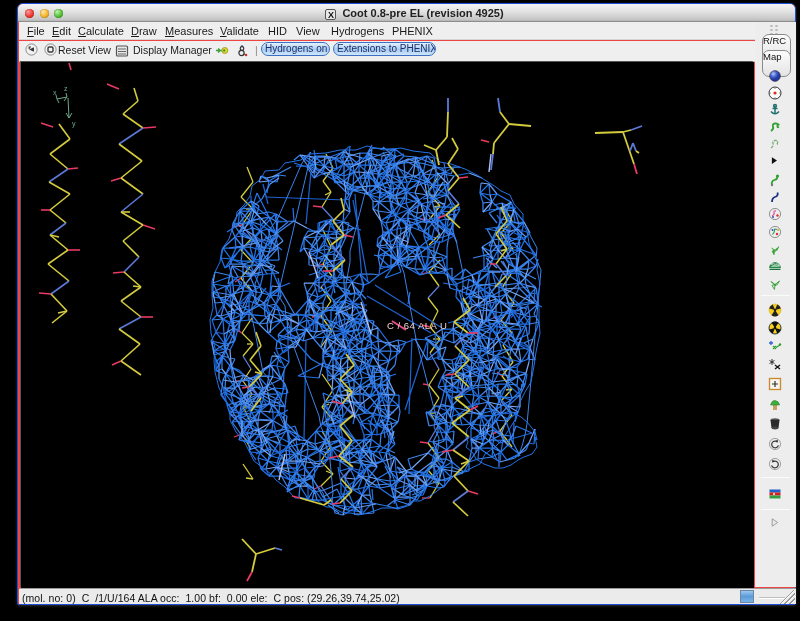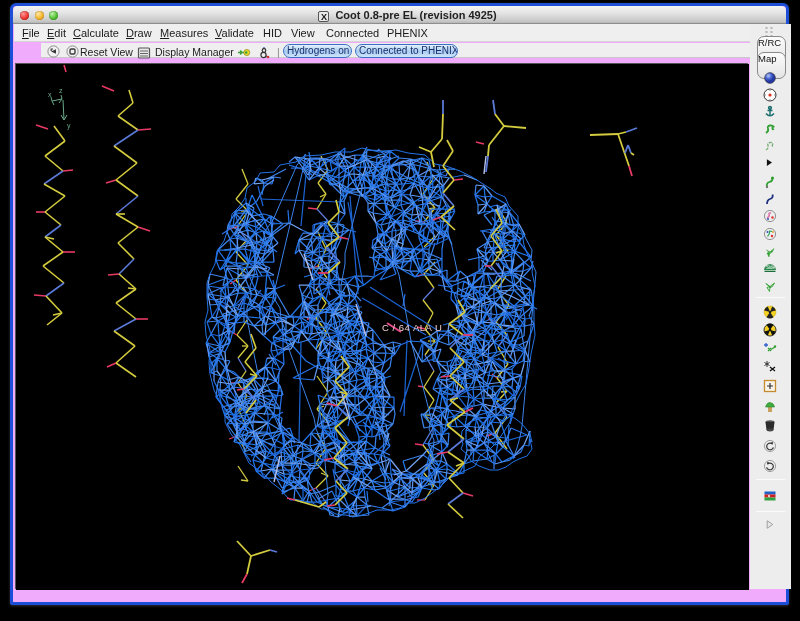--- a/index.html
+++ b/index.html
@@ -1,31 +1,31 @@
 <!DOCTYPE html>
 <html><head>
 <meta charset="utf-8">
 <style>
 html,body{margin:0;padding:0;background:#000;width:800px;height:621px;overflow:hidden;}
 *{box-sizing:border-box;}
 body{font-family:"Liberation Sans",sans-serif;}
-#win{position:absolute;left:10px;top:3px;width:779px;height:602px;background:#f0abfc;
- border:3px solid #1d4ed8;border-radius:6px 6px 2px 2px;box-shadow:0 1px 3px rgba(60,60,60,.8);}
+#win{position:absolute;left:17px;top:3px;width:779px;height:602px;background:#ef4444;
+ border:1px solid #1d4ed8;border-radius:6px 6px 2px 2px;box-shadow:0 1px 3px rgba(60,60,60,.8);}
 #titlebar{position:absolute;left:0;top:0;width:100%;height:18px;border-radius:5px 5px 0 0;
  background:linear-gradient(#f4f4f4,#e2e2e2 45%,#c6c6c6 90%,#b4b4b4);border-bottom:1px solid #8e8e8e;}
 .tl{position:absolute;top:5px;width:9px;height:9px;border-radius:50%;}
 #tl-r{left:7px;background:radial-gradient(circle at 35% 30%,#ff9a9a,#ee3a33 55%,#b01510);box-shadow:inset 0 0 1px #7a0b06;}
 #tl-y{left:21.5px;background:radial-gradient(circle at 35% 30%,#ffe9a8,#f5b529 55%,#c07e10);box-shadow:inset 0 0 1px #8a5a05;}
 #tl-g{left:36px;background:radial-gradient(circle at 35% 30%,#c4f2b0,#52c234 55%,#2d8a18);box-shadow:inset 0 0 1px #1a600a;}
 #title{position:absolute;top:2.5px;left:8px;width:100%;text-align:center;font-size:11px;color:#222;font-weight:bold;letter-spacing:0;}
 #title .xicon{display:inline-block;width:11px;height:11px;border:1px solid #555;background:#e8e8e8;color:#111;font-size:9px;line-height:10px;font-weight:bold;text-align:center;vertical-align:-1px;margin-right:6px;border-radius:2px;}
 #menubar{position:absolute;left:1px;top:18px;width:738px;height:18px;background:#efefef;border-bottom:1px solid #d4d4d4;text-align:center;}
 .mi{position:absolute;top:3px;font-size:11px;color:#1a1a1a;}
 .mi u{text-decoration:underline;}
-#toolbar{position:absolute;left:1px;top:37px;width:738px;height:15px;background:#efefef;border-bottom:1px solid #c8c8c8;margin-left:27px;}
+#toolbar{position:absolute;left:1px;top:37px;width:738px;height:21px;background:#efefef;border-bottom:1px solid #c8c8c8;}
 .tbtxt{position:absolute;top:3px;font-size:10.5px;color:#1c1c1c;}
 .pill{position:absolute;top:1px;height:14px;border:1.5px solid #3c6fc4;border-radius:8px;
  background:linear-gradient(#e4f2fc,#a8cdf0 55%,#cfe6fa);font-size:10px;color:#1c2e6e;text-align:right;line-height:11px;padding:0 3px;white-space:nowrap;overflow:hidden;}
 #rpanel{position:absolute;left:737px;top:18px;width:41px;height:565px;background:#ededed;}
 .rbtn{position:absolute;left:7px;width:29px;height:27px;border:1px solid #8a8a8a;border-radius:7px;background:linear-gradient(#fcfcfc,#e4e4e4);font-size:9.5px;color:#111;text-align:left;line-height:12px;}
 #canvas{position:absolute;left:2px;top:57px;width:733px;height:526px;background:#000;border:1px solid #555;border-right:1px solid #888;text-align:center;}
 #statusbar{position:absolute;left:1px;top:584px;width:777px;height:16px;background:#ebebeb;border-top:1px solid #9a9a9a;font-size:10.5px;color:#111;letter-spacing:0.05px;}
 #stattext{position:absolute;left:3px;top:3px;white-space:pre;}
 #progress{position:absolute;left:721px;top:1px;width:14px;height:13px;background:linear-gradient(#9ec7ef,#5b9bd8 50%,#7ab4e8);border:1px solid #6a87a8;}
 #groove{position:absolute;left:740px;top:8px;width:26px;height:2px;border-top:1px solid #c0c0c0;border-bottom:1px solid #fff;}
@@ -47,21 +47,21 @@
  </div>
  <div id="menubar">
   <span class="mi" style="left:8px"><u>F</u>ile</span>
   <span class="mi" style="left:33px"><u>E</u>dit</span>
   <span class="mi" style="left:59px"><u>C</u>alculate</span>
   <span class="mi" style="left:112px"><u>D</u>raw</span>
   <span class="mi" style="left:146px"><u>M</u>easures</span>
   <span class="mi" style="left:201px"><u>V</u>alidate</span>
   <span class="mi" style="left:249px">HID</span>
   <span class="mi" style="left:277px">View</span>
-  <span class="mi" style="left:312px">Connected</span>
+  <span class="mi" style="left:312px">Hydrogens</span>
   <span class="mi" style="left:373px">PHENIX</span>
  </div>
  <div id="toolbar">
   <svg style="position:absolute;left:6px;top:2px" width="13" height="13" viewBox="0 0 13 13">
         <circle cx="6.5" cy="6.5" r="5.6" fill="#f2f2f2" stroke="#8a8a8a"></circle>
         <path d="M4 6.5 L9 4.2 L9 8.8 Z" fill="#3a3a3a"></path>
         <path d="M4.2 6 L4.2 4 L6 4" fill="none" stroke="#3a3a3a" stroke-width="1.2"></path>
       </svg>
   <svg style="position:absolute;left:25px;top:2px" width="13" height="13" viewBox="0 0 13 13">
         <circle cx="6.5" cy="6.5" r="5.6" fill="#f2f2f2" stroke="#8a8a8a"></circle>
@@ -80,21 +80,21 @@
       </svg>
   <svg style="position:absolute;left:216px;top:2px" width="14" height="15" viewBox="0 0 14 15">
         <path d="M7 2 L7 4" stroke="#4a67cc" stroke-width="1.5"></path>
         <circle cx="7" cy="5.5" r="1.8" fill="none" stroke="#333" stroke-width="1.2"></circle>
         <circle cx="6.5" cy="10" r="2.6" fill="none" stroke="#333" stroke-width="1.2"></circle>
         <circle cx="11" cy="12" r="1.3" fill="#d03030"></circle>
         <path d="M9 10.8 L10 11.4" stroke="#333"></path>
       </svg>
   <span class="tbtxt" style="left:236px;color:#888">|</span>
   <div class="pill" style="left:242px;width:69px">Hydrogens on</div>
-  <div class="pill" style="left:314px;width:103px">Connected to PHENIX</div>
+  <div class="pill" style="left:314px;width:103px">Extensions to PHENIX</div>
  </div>
  <div id="rpanel">
    <div id="gripdots"></div>
    <div class="rbtn" style="top:12px;">R/RC</div>
    <div class="rbtn" style="top:28px;">Map</div>
    <svg class="icn" style="top:47px" width="14" height="14" viewBox="0 0 14 14">
         <defs>
           <radialGradient id="sg" cx="0.35" cy="0.3">
             <stop offset="0" stop-color="#b8c8f4"></stop>
             <stop offset="0.55" stop-color="#4a67d4"></stop>
@@ -503,13 +503,19 @@
           <path d="M48 97 L58 95 M58 95 L57 91 M58 95 L55 99 M48 97 L47 93 M48 97 L50 101"></path>
           <path d="M59 96 L60 116 M60 116 L57 111 M60 116 L63 111"></path>
         </g>
         <text x="44" y="93" fill="#6aa98a" font-size="7" font-family="Liberation Sans">x</text>
         <text x="55" y="89" fill="#6aa98a" font-size="7" font-family="Liberation Sans">z</text>
         <text x="63" y="124" fill="#6aa98a" font-size="7" font-family="Liberation Sans">y</text>
         <rect x="512" y="382" width="3" height="3" fill="#2273e8"></rect>
         <text x="378" y="327" fill="#f2cfcf" font-size="9.5" font-family="Liberation Sans" letter-spacing="0.5">C / 64 ALA U</text>
       </svg>
     </div>
+ <div id="statusbar">
+   <span id="stattext">(mol. no: 0)  C  /1/U/164 ALA occ:  1.00 bf:  0.00 ele:  C pos: (29.26,39.74,25.02)</span>
+   <div id="progress"></div>
+   <div id="groove"></div>
+   <div id="grip"></div>
+ </div>
 </div>
 
 </body></html>

